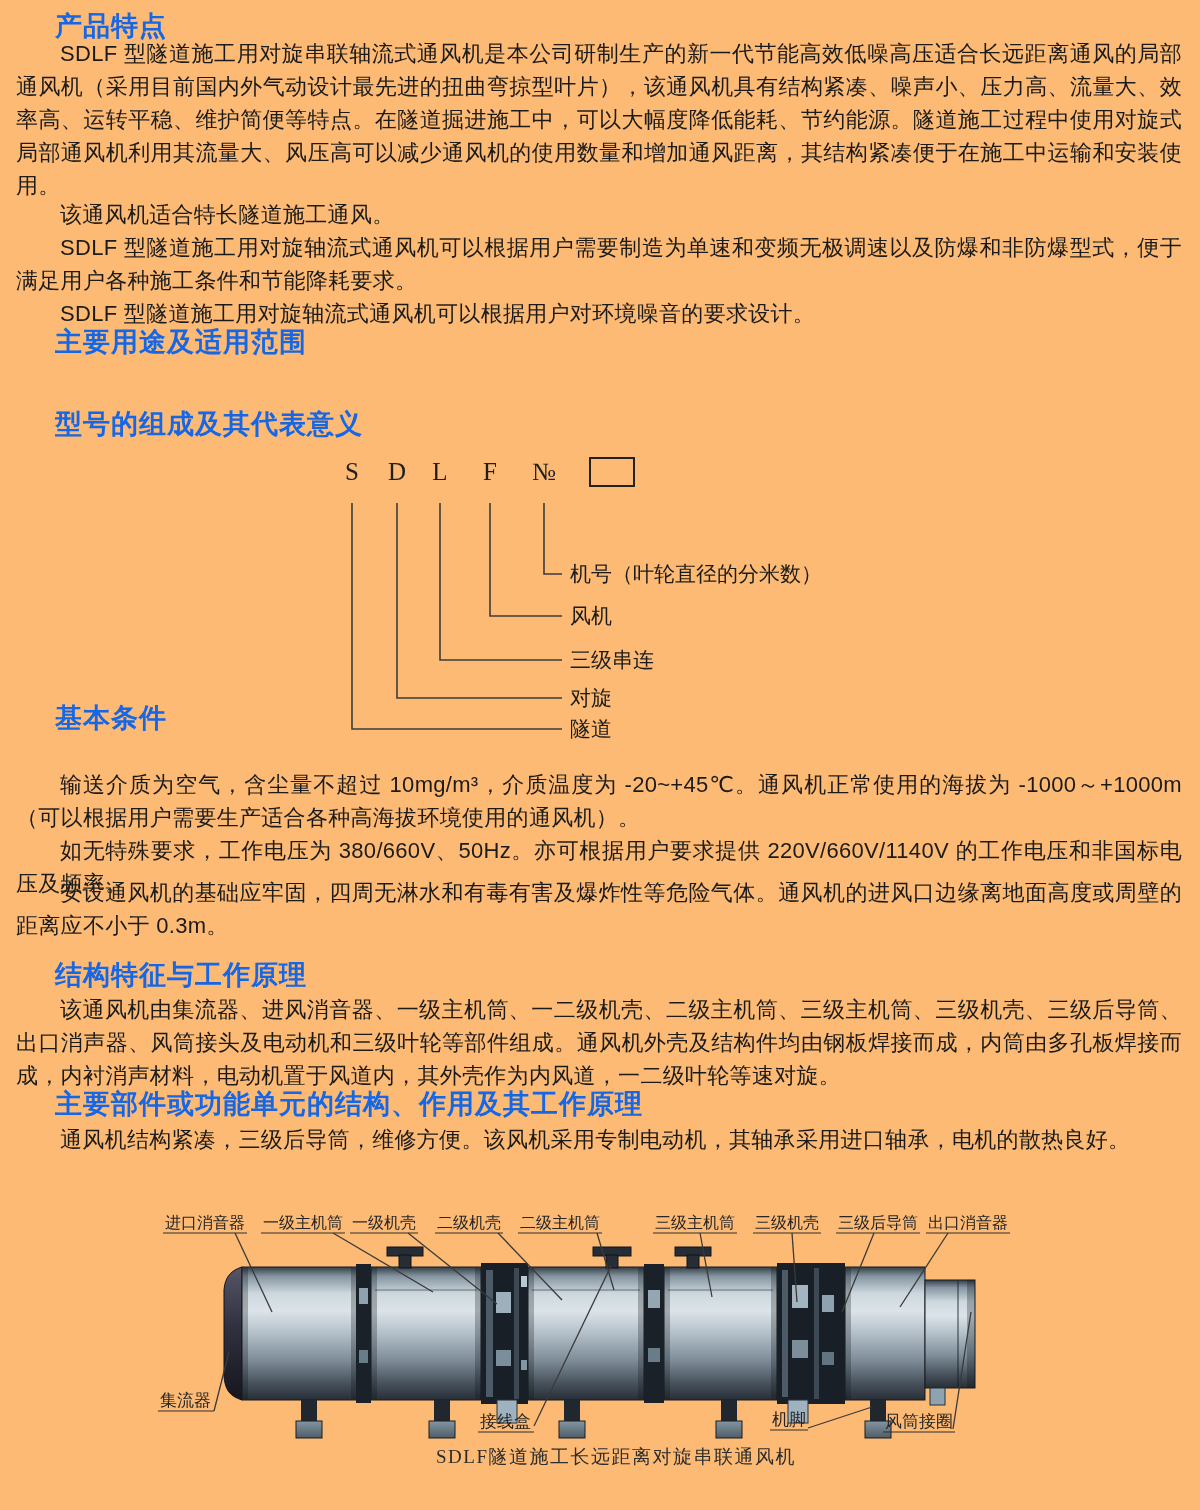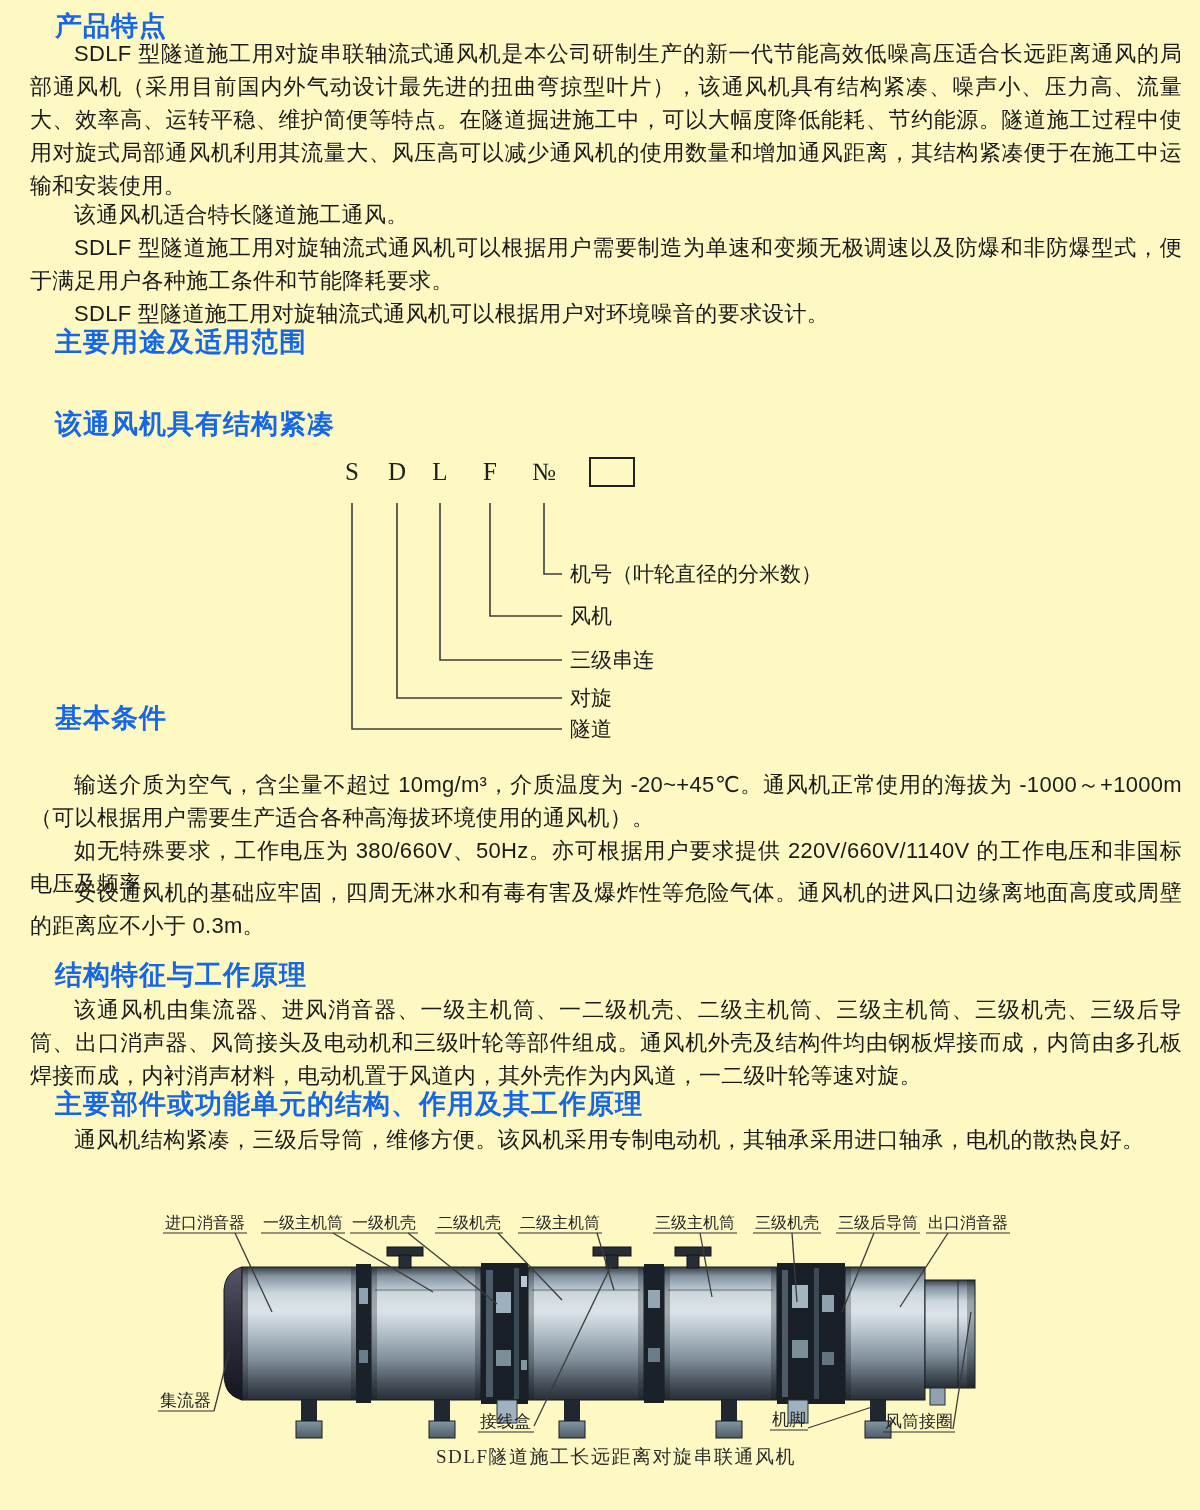--- a/index.html
+++ b/index.html
@@ -1,21 +1,21 @@
 <!DOCTYPE html>
 <html><head>
 <meta charset="utf-8">
 <style>
   html,body{margin:0;padding:0;background:#ffffff;}
-  #page{position:relative;width:1200px;height:1510px;background:#fef9c3;overflow:hidden;
+  #page{position:relative;width:1200px;height:1510px;background:#fdba74;overflow:hidden;
         font-family:"Liberation Sans","DejaVu Sans",sans-serif;}
   .hd{position:absolute;left:55px;font-size:27px;line-height:32px;font-weight:bold;color:#1567e6;
       letter-spacing:1px;white-space:nowrap;}
   .para{position:absolute;left:16px;right:18px;font-size:22px;line-height:33px;color:#1b1b1b;
-        text-indent:2em;text-align:justify;letter-spacing:0.3px;margin-left:14px;}
+        text-indent:2em;text-align:justify;letter-spacing:0.3px;}
   svg{position:absolute;left:0;display:block;}
   .mletter{font-family:"Liberation Serif","DejaVu Serif",serif;font-size:25px;fill:#1f1f1f;}
   .mlabel{font-family:"Liberation Sans","DejaVu Sans",sans-serif;font-size:21px;fill:#1b1b1b;}
   .mline{stroke:#3c3c3c;stroke-width:1.6;fill:none;}
   .fl{font-family:"Liberation Serif","DejaVu Serif",serif;font-size:16px;fill:#262626;}
   .flb{font-family:"Liberation Serif","DejaVu Serif",serif;font-size:17px;fill:#262626;}
   .ul{stroke:#2e2e2e;stroke-width:1.2;}
   .leader{stroke:#3a3a3a;stroke-width:1.3;fill:none;}
   .cap{font-family:"Liberation Serif","DejaVu Serif",serif;font-size:19px;fill:#2d2d2d;letter-spacing:1.5px;}
   .cyl{stroke:#161c22;stroke-width:1;}
@@ -28,21 +28,21 @@
 <div id="page">
 
   <div class="hd" style="top:10px">产品特点</div>
   <div class="para" style="top:37px">SDLF 型隧道施工用对旋串联轴流式通风机是本公司研制生产的新一代节能高效低噪高压适合长远距离通风的局部通风机（采用目前国内外气动设计最先进的扭曲弯掠型叶片），该通风机具有结构紧凑、噪声小、压力高、流量大、效率高、运转平稳、维护简便等特点。在隧道掘进施工中，可以大幅度降低能耗、节约能源。隧道施工过程中使用对旋式局部通风机利用其流量大、风压高可以减少通风机的使用数量和增加通风距离，其结构紧凑便于在施工中运输和安装使用。</div>
   <div class="para" style="top:198px">该通风机适合特长隧道施工通风。</div>
   <div class="para" style="top:231px">SDLF 型隧道施工用对旋轴流式通风机可以根据用户需要制造为单速和变频无极调速以及防爆和非防爆型式，便于满足用户各种施工条件和节能降耗要求。</div>
   <div class="para" style="top:297px">SDLF 型隧道施工用对旋轴流式通风机可以根据用户对环境噪音的要求设计。</div>
 
   <div class="hd" style="top:326px">主要用途及适用范围</div>
 
-  <div class="hd" style="top:408px">该通风机具有结构紧凑</div>
+  <div class="hd" style="top:408px">型号的组成及其代表意义</div>
 
   <svg style="top:448px" width="1200" height="300" viewBox="0 0 1200 300">
     <g>
       <text class="mletter" text-anchor="middle" x="352" y="32">S</text>
       <text class="mletter" text-anchor="middle" x="397" y="32">D</text>
       <text class="mletter" text-anchor="middle" x="440" y="32">L</text>
       <text class="mletter" text-anchor="middle" x="490" y="32">F</text>
       <text class="mletter" text-anchor="middle" x="544" y="32">№</text>
       <rect x="590" y="10" width="44" height="28" fill="none" stroke="#222222" stroke-width="2"></rect>
     </g>

